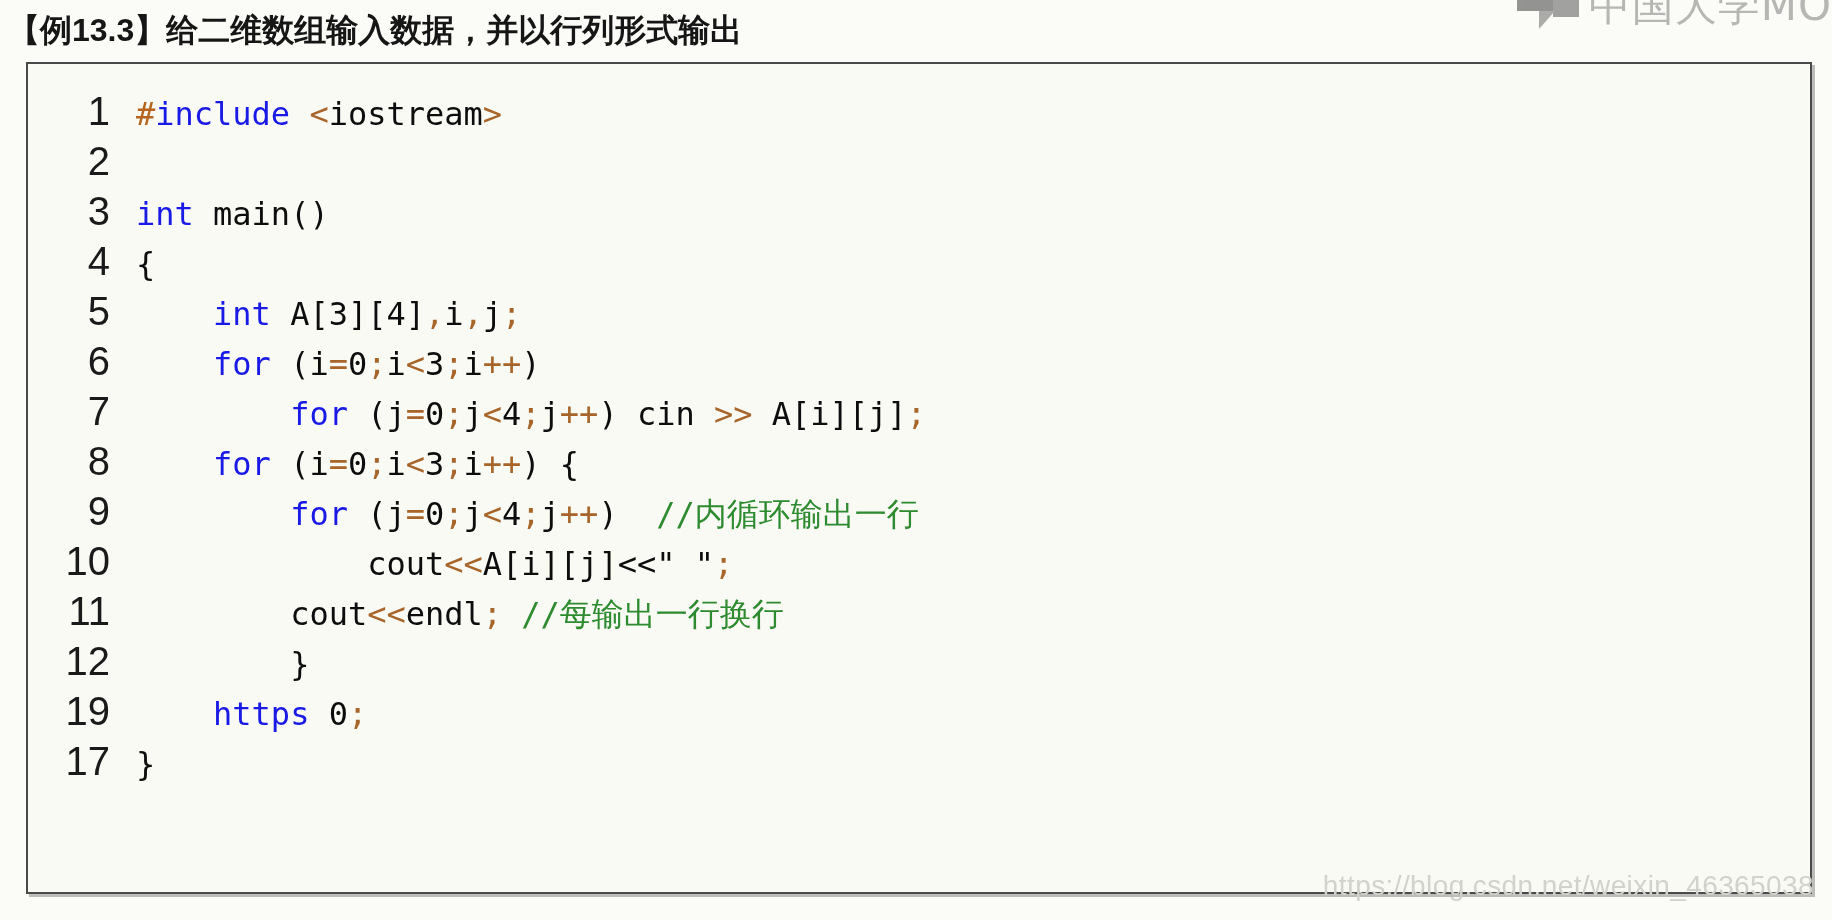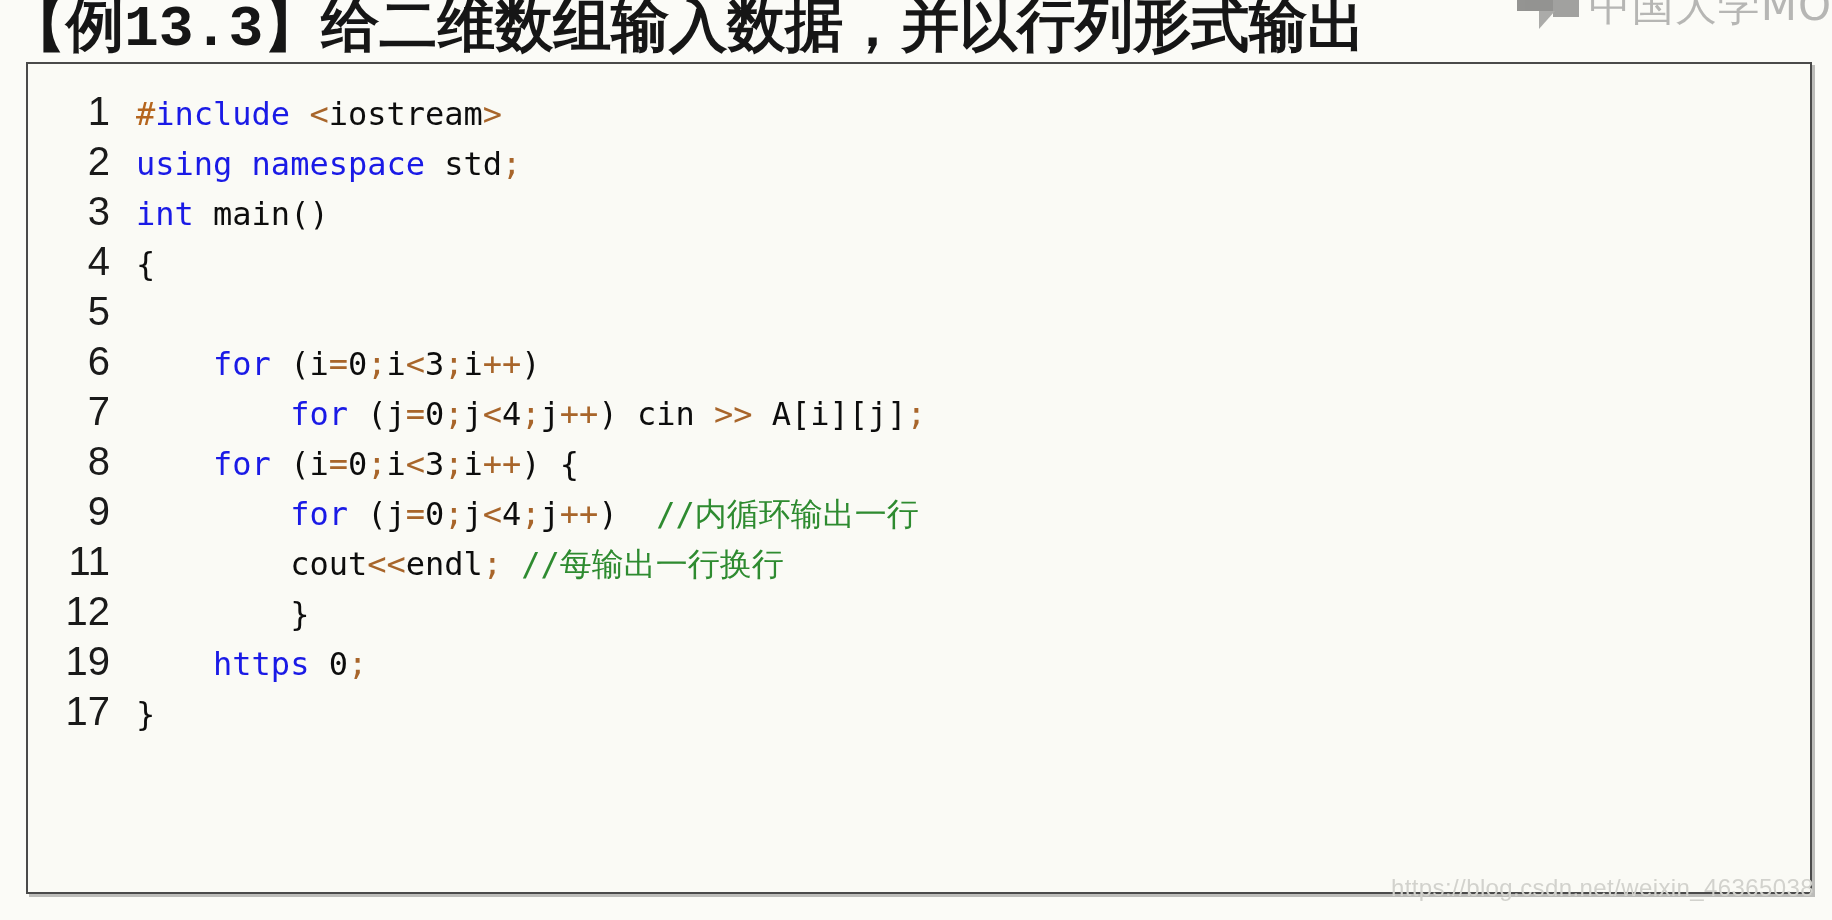--- a/index.html
+++ b/index.html
@@ -14,27 +14,27 @@
     font-family: "Liberation Sans", "DejaVu Sans", sans-serif;
     overflow: hidden;
     position: relative;
   }
 
   
   #slide-title {
     position: absolute;
     left: 8px;
     top: 2px;
-    font-size: 58px;
+    font-size: 32px;
     font-weight: bold;
     color: #161616;
     letter-spacing: 0px;
     white-space: nowrap;
     line-height: 56px;
-    font-family: Liberation Mono, monospace;
+    font-family: Liberation Sans, sans-serif;
   }
 
   
   #mooc-logo {
     position: absolute;
     right: 0px;
     top: -22px;
     height: 56px;
     display: flex;
     align-items: center;
@@ -121,21 +121,21 @@
   .op    { color: #a8652a; }   
   .cmt   { color: #2e8b30; }   
   .plain { color: #0d0d0d; }
   .str   { color: #0d0d0d; }
 
   
   #csdn-watermark {
     position: absolute;
     right: 18px;
     bottom: 18px;
-    font-size: 24px;
+    font-size: 28px;
     color: #d2d2cd;
     letter-spacing: .4px;
     font-family: "Liberation Sans", "DejaVu Sans", sans-serif;
     white-space: nowrap;
   }
 </style>
 </head>
 <body>
 
 <div id="slide-title">【例13.3】给二维数组输入数据，并以行列形式输出</div>
@@ -152,35 +152,35 @@
 <div id="code-frame">
   <div id="code-body">
 
     <div class="code-line">
       <span class="ln">1</span>
       <span class="src"><span class="pre">#</span><span class="kw">include</span> <span class="op">&lt;</span><span class="plain">iostream</span><span class="op">&gt;</span></span>
     </div>
 
     <div class="code-line">
       <span class="ln">2</span>
-      <span class="src"><span class="kw">using namespace</span> <span class="plain">std</span><span class="op">;</span></span>
     </div>
 
     <div class="code-line">
       <span class="ln">3</span>
       <span class="src"><span class="kw">int</span> <span class="plain">main()</span></span>
     </div>
 
     <div class="code-line">
       <span class="ln">4</span>
       <span class="src"><span class="plain">{</span></span>
     </div>
 
     <div class="code-line">
       <span class="ln">5</span>
+      <span class="src"><span class="plain">    </span><span class="kw">int</span> <span class="plain">A[3][4]</span><span class="op">,</span><span class="plain">i</span><span class="op">,</span><span class="plain">j</span><span class="op">;</span></span>
     </div>
 
     <div class="code-line">
       <span class="ln">6</span>
       <span class="src"><span class="plain">    </span><span class="kw">for</span> <span class="plain">(i</span><span class="op">=</span><span class="plain">0</span><span class="op">;</span><span class="plain">i</span><span class="op">&lt;</span><span class="plain">3</span><span class="op">;</span><span class="plain">i</span><span class="op">++</span><span class="plain">)</span></span>
     </div>
 
     <div class="code-line">
       <span class="ln">7</span>
       <span class="src"><span class="plain">        </span><span class="kw">for</span> <span class="plain">(j</span><span class="op">=</span><span class="plain">0</span><span class="op">;</span><span class="plain">j</span><span class="op">&lt;</span><span class="plain">4</span><span class="op">;</span><span class="plain">j</span><span class="op">++</span><span class="plain">) cin </span><span class="op">&gt;&gt;</span><span class="plain"> A[i][j]</span><span class="op">;</span></span>
@@ -189,20 +189,24 @@
     <div class="code-line">
       <span class="ln">8</span>
       <span class="src"><span class="plain">    </span><span class="kw">for</span> <span class="plain">(i</span><span class="op">=</span><span class="plain">0</span><span class="op">;</span><span class="plain">i</span><span class="op">&lt;</span><span class="plain">3</span><span class="op">;</span><span class="plain">i</span><span class="op">++</span><span class="plain">) {</span></span>
     </div>
 
     <div class="code-line">
       <span class="ln">9</span>
       <span class="src"><span class="plain">        </span><span class="kw">for</span> <span class="plain">(j</span><span class="op">=</span><span class="plain">0</span><span class="op">;</span><span class="plain">j</span><span class="op">&lt;</span><span class="plain">4</span><span class="op">;</span><span class="plain">j</span><span class="op">++</span><span class="plain">)  </span><span class="cmt">//内循环输出一行</span></span>
     </div>
 
+    <div class="code-line">
+      <span class="ln">10</span>
+      <span class="src"><span class="plain">            cout</span><span class="op">&lt;&lt;</span><span class="plain">A[i][j]</span><span class="plain">&lt;&lt;</span><span class="str">" "</span><span class="op">;</span></span>
+    </div>
 
     <div class="code-line">
       <span class="ln">11</span>
       <span class="src"><span class="plain">        cout</span><span class="op">&lt;&lt;</span><span class="plain">endl</span><span class="op">;</span><span class="plain"> </span><span class="cmt">//每输出一行换行</span></span>
     </div>
 
     <div class="code-line">
       <span class="ln">12</span>
       <span class="src"><span class="plain">        }</span></span>
     </div>

